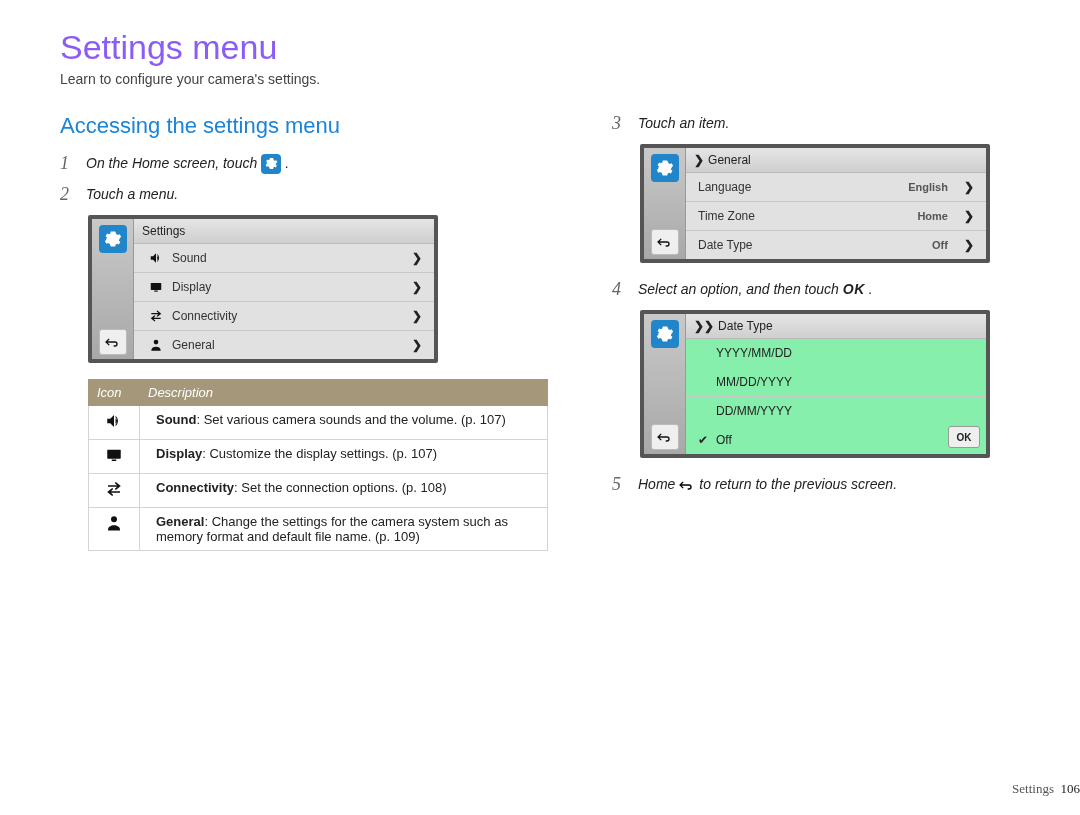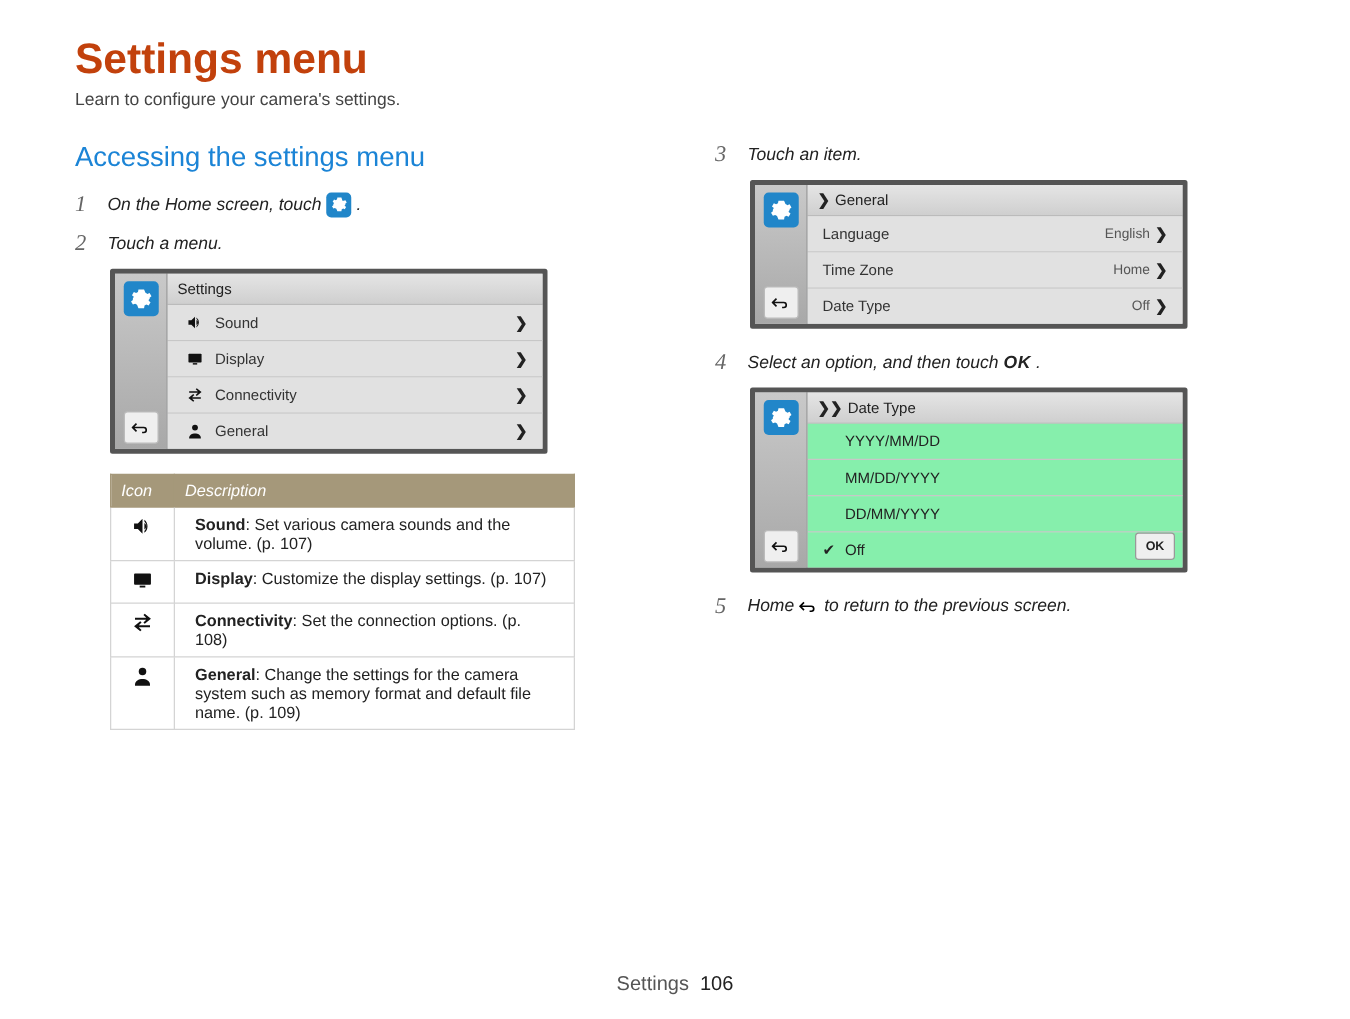--- a/index.html
+++ b/index.html
@@ -10,22 +10,22 @@
     color: #222;
     width: 1080px;
     height: 815px;
     position: relative;
   }
   .page {
     padding: 28px 60px 20px 60px;
   }
   h1.title {
     font-size: 34px;
-    font-weight: 700;
-    color: #c2410c;
+    font-weight: 400;
+    color: #8b5cf6;
     margin: 0 0 4px 0;
   }
   .intro {
     font-size: 14px;
     color: #444;
     margin-bottom: 26px;
   }
   .columns {
     display: flex;
     gap: 64px;
@@ -99,35 +99,35 @@
   .row {
     display:flex; align-items:center;
     padding: 7px 12px;
     font-size: 12px;
     border-bottom:1px solid #c7c7c7;
     background:#e1e1e1;
   }
   .row:last-child{ border-bottom:none;}
   .row .icon-slot { width:20px; display:flex; justify-content:center; margin-right:6px;}
   .row .label { flex:1; color:#333;}
-  .row .value { color:#555; font-size:11px; margin-right:4px;}
+  .row .value { color:#555; font-size:11px; margin-right:16px;font-weight:bold;}
   .chev { font-weight:bold; color:#222; }
 
   .ok-chip {
     position:absolute; right:6px; bottom:6px;
     width:32px; height:22px;
     background:#efefef; border:1px solid #999; border-radius:3px;
     font-size:10px; font-weight:bold;
     display:flex; align-items:center; justify-content:center;
   }
 
   
   table.desc {
     border-collapse: collapse;
-    width: 372px;
+    width: 460px;
     margin-left: 28px;
     font-size: 13px;
   }
   table.desc th {
     background: #a5987a;
     color: #fff;
     text-align: left;
     font-weight: normal;
     font-style: italic;
     padding: 5px 8px;
@@ -163,23 +163,24 @@
     background:#86efac;
     gap:6px;
   }
   .radio-row:last-child{border-bottom:none;}
   .check { width:12px; display:inline-block;}
 
   .footer {
     position:absolute;
     bottom: 18px;
     left:0; right:0;
-    text-align:center;
-    font-size: 16px;
+    text-align:right;
+    font-size: 13px;
     color:#555;
+    font-family:Liberation Serif, serif;
   }
   .footer .pg { color:#222;}
 </style>
 </head>
 <body>
 
 <div class="page">
   <h1 class="title">Settings menu</h1>
   <div class="intro">Learn to configure your camera's settings.</div>
 

